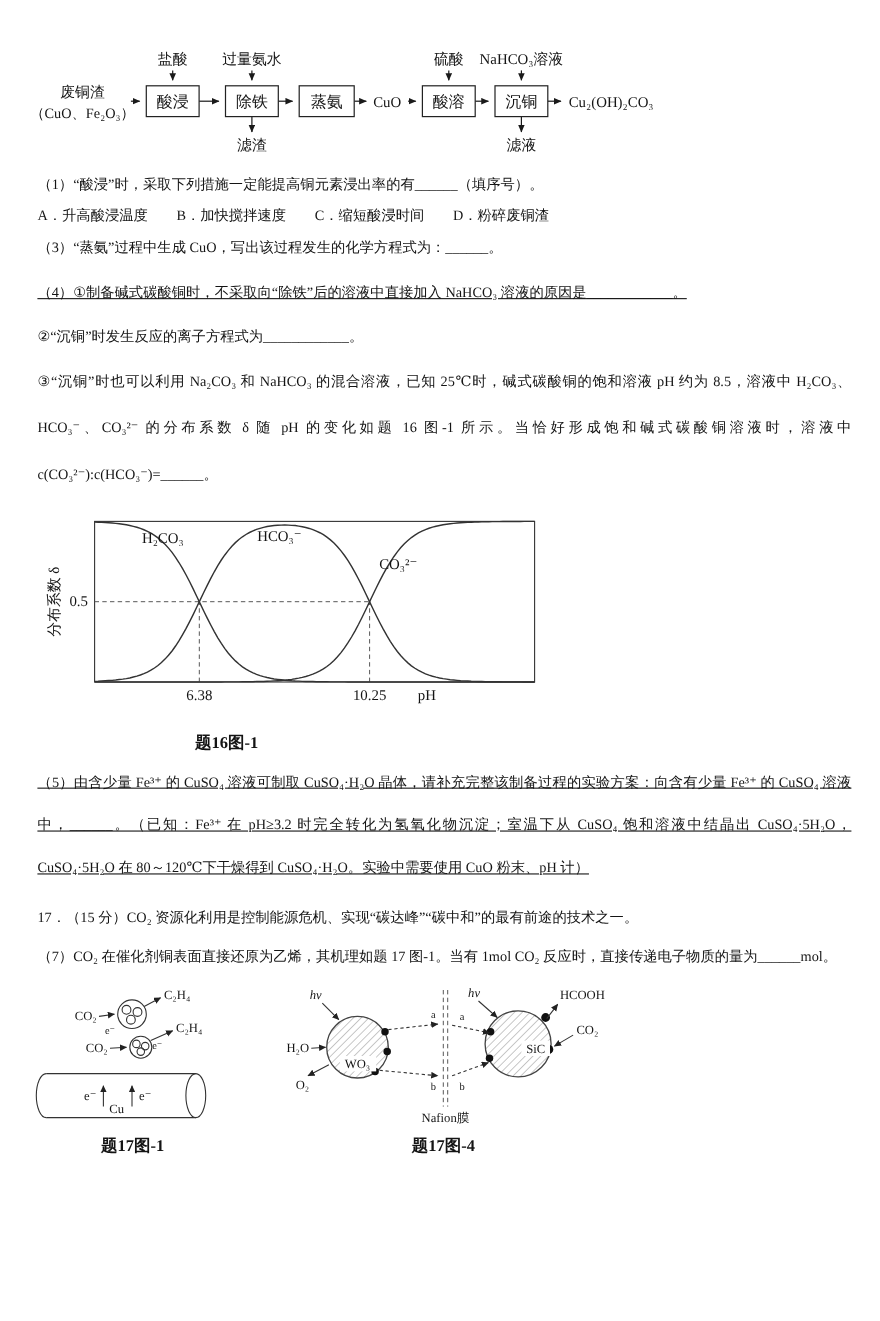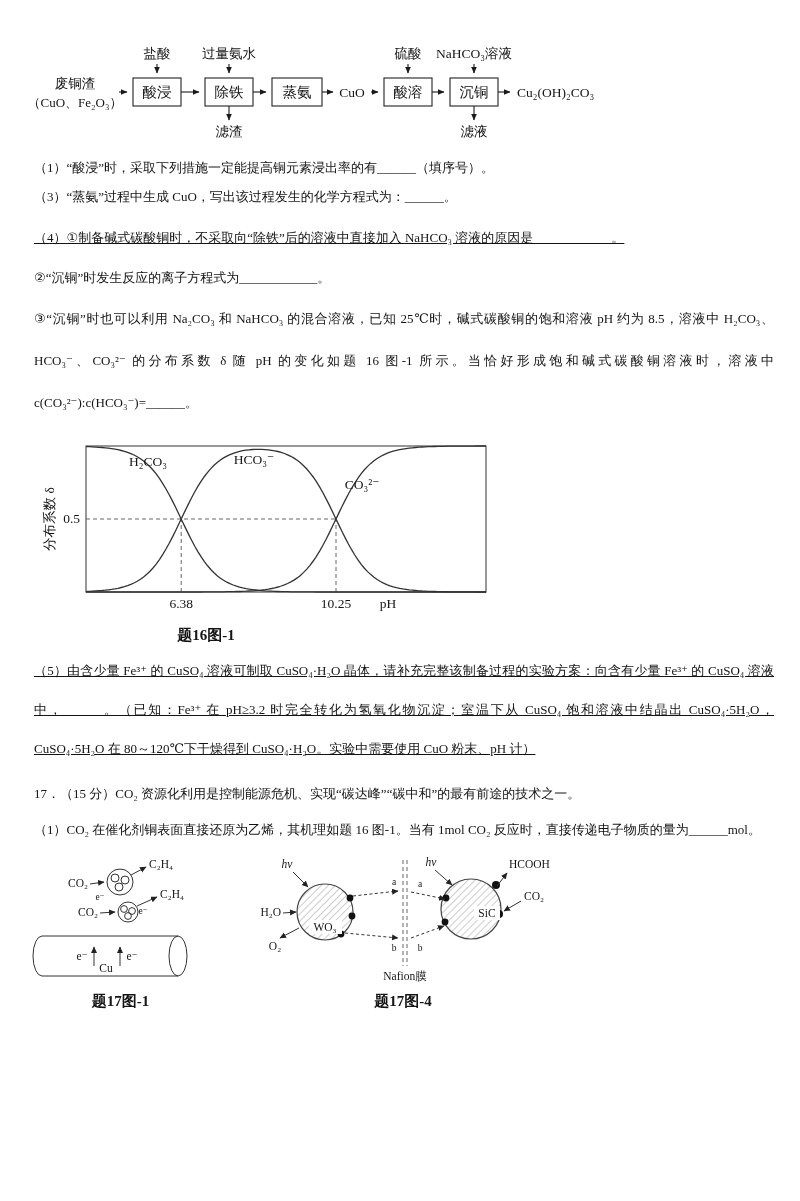--- a/index.html
+++ b/index.html
@@ -88,20 +88,21 @@
 
   <text class="fc-label" x="75" y="88" text-anchor="middle">废铜渣</text>
   <text class="fc-small" x="75" y="107" text-anchor="middle">（CuO、Fe₂O₃）</text>
 
   <text class="fc-label" x="352" y="97" text-anchor="middle">CuO</text>
   <text class="fc-label" x="517" y="97" text-anchor="start">Cu₂(OH)₂CO₃</text>
 </svg>
 
 <div class="content">
   <p class="l28">（1）“酸浸”时，采取下列措施一定能提高铜元素浸出率的有______（填序号）。</p>
+  <p class="l28">A．升高酸浸温度　　B．加快搅拌速度　　C．缩短酸浸时间　　D．粉碎废铜渣</p>
   <p class="l30">（3）“蒸氨”过程中生成 CuO，写出该过程发生的化学方程式为：______。</p>
   <p class="l40 mt6">（4）①制备碱式碳酸铜时，不采取向“除铁”后的溶液中直接加入 NaHCO₃ 溶液的原因是____________。</p>
   <p class="l40">②“沉铜”时发生反应的离子方程式为____________。</p>
   <p class="l42">③“沉铜”时也可以利用 Na₂CO₃ 和 NaHCO₃ 的混合溶液，已知 25℃时，碱式碳酸铜的饱和溶液 pH 约为 8.5，溶液中 H₂CO₃、HCO₃⁻、CO₃²⁻ 的分布系数 δ 随 pH 的变化如题 16 图-1 所示。当恰好形成饱和碱式碳酸铜溶液时，溶液中 c(CO₃²⁻):c(HCO₃⁻)=______。</p>
 </div>
 
 <div class="chart-wrap" style="margin-left:36px;">
   <svg width="520" height="186" viewBox="0 0 520 186">
     <rect class="plot-frame" x="50" y="12" width="400" height="146"></rect>
     <g id="chart-guides">
@@ -116,27 +117,27 @@
     <text class="tick" x="18" y="85" text-anchor="middle" transform="rotate(-90 18 85)">分布系数 δ</text>
     <text id="ytick-label" class="tick" x="44" y="89" text-anchor="end">0.5</text>
     <text id="xtick1-label" class="tick" x="145.2" y="174" text-anchor="middle">6.38</text>
     <text id="xtick2-label" class="tick" x="300" y="174" text-anchor="middle">10.25</text>
     <text class="tick" x="352" y="174" text-anchor="middle">pH</text>
 
     <text class="series-label" x="112" y="32" text-anchor="middle">H₂CO₃</text>
     <text class="series-label" x="218" y="30" text-anchor="middle">HCO₃⁻</text>
     <text class="series-label" x="326" y="55" text-anchor="middle">CO₃²⁻</text>
   </svg>
-  <div class="chart-caption" style="width:340px;margin-top:6px;">题16图-1</div>
+  <div class="chart-caption" style="width:340px;margin-top:18px;">题16图-1</div>
 </div>
 
 <div class="content">
   <p class="l39 mt6">（5）由含少量 Fe³⁺ 的 CuSO₄ 溶液可制取 CuSO₄·H₂O 晶体，请补充完整该制备过程的实验方案：向含有少量 Fe³⁺ 的 CuSO₄ 溶液中，______。（已知：Fe³⁺ 在 pH≥3.2 时完全转化为氢氧化物沉淀；室温下从 CuSO₄ 饱和溶液中结晶出 CuSO₄·5H₂O，CuSO₄·5H₂O 在 80～120℃下干燥得到 CuSO₄·H₂O。实验中需要使用 CuO 粉末、pH 计）</p>
   <p class="l32 mt10">17．（15 分）CO₂ 资源化利用是控制能源危机、实现“碳达峰”“碳中和”的最有前途的技术之一。</p>
-  <p class="l40">（1）CO₂ 在催化剂铜表面直接还原为乙烯，其机理如题 16 图-1。当有 1mol CO₂ 反应时，直接传递电子物质的量为______mol。</p>
+  <p class="l40">（7）CO₂ 在催化剂铜表面直接还原为乙烯，其机理如题 17 图-1。当有 1mol CO₂ 反应时，直接传递电子物质的量为______mol。</p>
 </div>
 
 <div class="figures-row">
 
   <div style="width:185px;">
     <svg width="185" height="138" viewBox="0 0 185 138">
       <defs>
         <marker id="ah3" markerWidth="8" markerHeight="7" refX="6" refY="3" orient="auto" markerUnits="userSpaceOnUse">
           <path d="M0,0 L6.5,3 L0,6 Z" fill="#222"></path>
         </marker>

